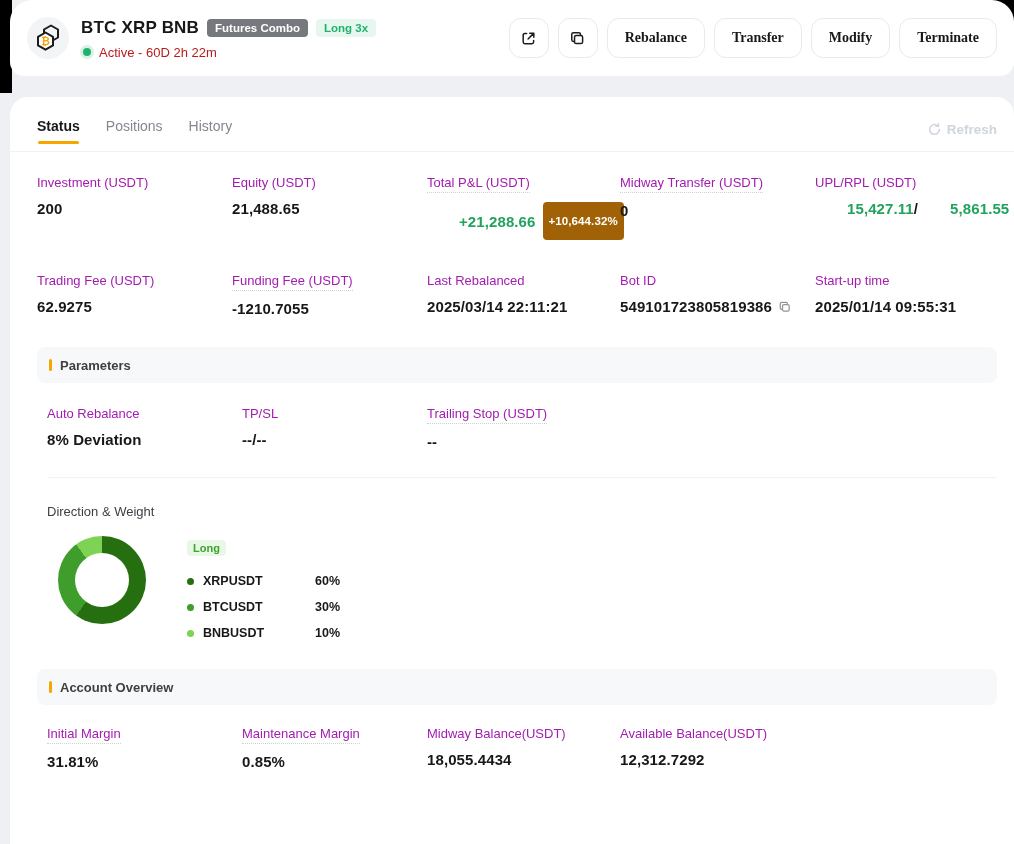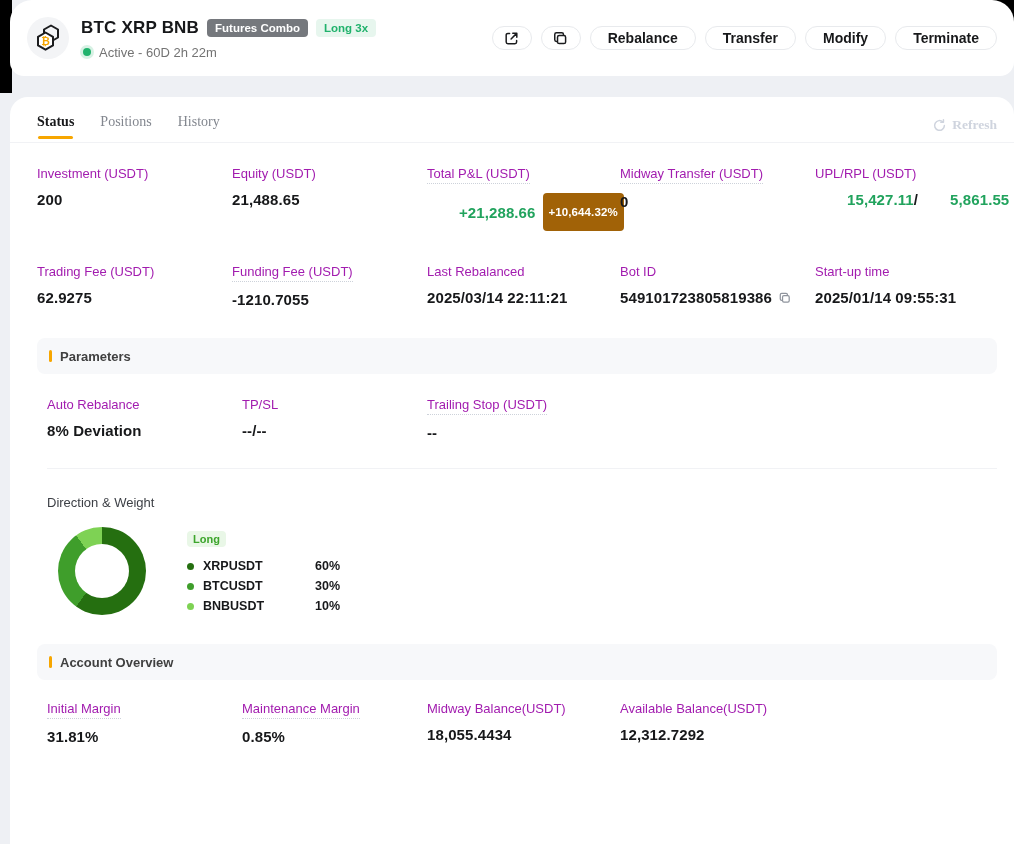--- a/index.html
+++ b/index.html
@@ -27,38 +27,38 @@
   .title-block { padding-top:1px; }
   .title-row { display:flex; align-items:center; gap:8px; }
   .bot-title { font-size:17px; font-weight:700; letter-spacing:.2px; }
   .badge-type { background:#75787d; color:#fff; font-size:11.5px; font-weight:600;
     padding:3px 8px; border-radius:4px; }
   .badge-long { background:#e7f6ee; color:#20b26c; font-size:11.5px; font-weight:700;
     padding:3px 8px; border-radius:4px; }
   .status-row { display:flex; align-items:center; gap:8px; margin-top:7px; }
   .status-dot { width:8px; height:8px; border-radius:50%; background:#20b26c;
     box-shadow:0 0 0 3px rgba(32,178,108,.18); margin-left:2px; }
-  .status-text { font-size:13px; color:#737373; }
+  .status-text { font-size:13px; color:#b91c1c; }
 
   .header-actions { display:flex; align-items:center; gap:9px; }
   .icon-btn, .action-btn {
-    height:24px; background:#fff; border:1px solid #e8eaed; border-radius:12px;
-    display:flex; align-items:center; justify-content:center; cursor:pointer;
+    height:40px; background:#fff; border:1px solid #e8eaed; border-radius:12px;
+    display:flex; align-items:center; justify-content:center; cursor:pointer;font-family:Liberation Serif, serif;
   }
   .icon-btn { width:40px; }
   .action-btn { padding:0 17px; font-size:14px; font-weight:700; color:#17181a; }
 
   
   .main-card {
     position:absolute; left:10px; right:0; top:97px; bottom:0;
     background:#fff; border-radius:18px 18px 0 0; z-index:1;
   }
   .tabs-row {
-    display:flex; align-items:center; padding:21px 17px 0 27px;
-    border-bottom:1px solid #f1f2f5; height:46px;font-family:Liberation Serif, serif;
+    display:flex; padding:21px 17px 0 27px;
+    border-bottom:1px solid #f1f2f5; height:55px;
   }
   .tab { font-size:14px; color:#83878f; margin-right:26px; padding-bottom:16px;
     cursor:pointer; position:relative; }
   .tab.active { color:#17181a; font-weight:700; }
   .tab.active::after { content:""; position:absolute; left:1px; right:1px; bottom:7px;
     height:3px; border-radius:2px; background:#f7a600; }
   .refresh { margin-left:auto; display:flex; align-items:center; gap:5px;
     color:#cfd4de; font-size:13.5px; font-weight:600; cursor:pointer; padding-bottom:10px; }
 
   
@@ -87,21 +87,21 @@
   .params-divider { height:1px; background:#f1f2f5; margin:27px 0 0 10px; }
   .dw-title { font-size:13px; color:#3d4046; padding:26px 0 0 10px; }
 
   .dw-body { display:flex; align-items:flex-start; padding:17px 0 0 21px; }
   .donut { width:88px; height:88px; border-radius:50%; position:relative; }
   .donut-hole { position:absolute; left:17px; top:17px; width:54px; height:54px;
     border-radius:50%; background:#fff; }
   .legend { margin-left:41px; padding-top:2px; }
   .legend-badge { display:inline-block; background:#e9f7e7; color:#3da52c;
     font-size:11px; font-weight:700; border-radius:4px; padding:2px 6px; margin-bottom:6px; }
-  .legend-row { display:flex; align-items:center; margin-top:6px; }
+  .legend-row { display:flex; align-items:center; margin-top:12px; }
   .legend-dot { width:7px; height:7px; border-radius:50%; margin-right:9px; }
   .legend-name { font-size:12.5px; font-weight:600; color:#17181a; width:112px; }
   .legend-pct { font-size:12.5px; font-weight:600; color:#17181a; }
 
   .account-grid { display:grid; grid-template-columns:195px 185px 193px 1fr;
     padding:19px 0 0 10px; }
 
   svg { display:block; }
 </style>
 </head>

